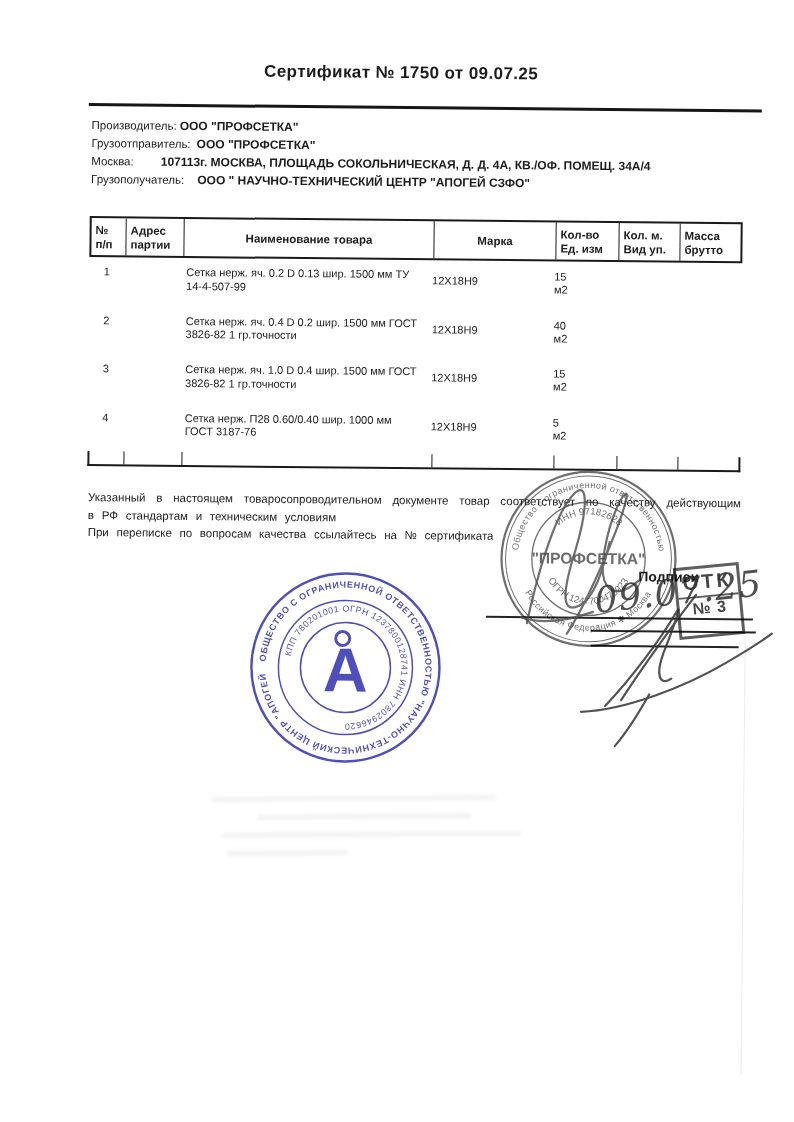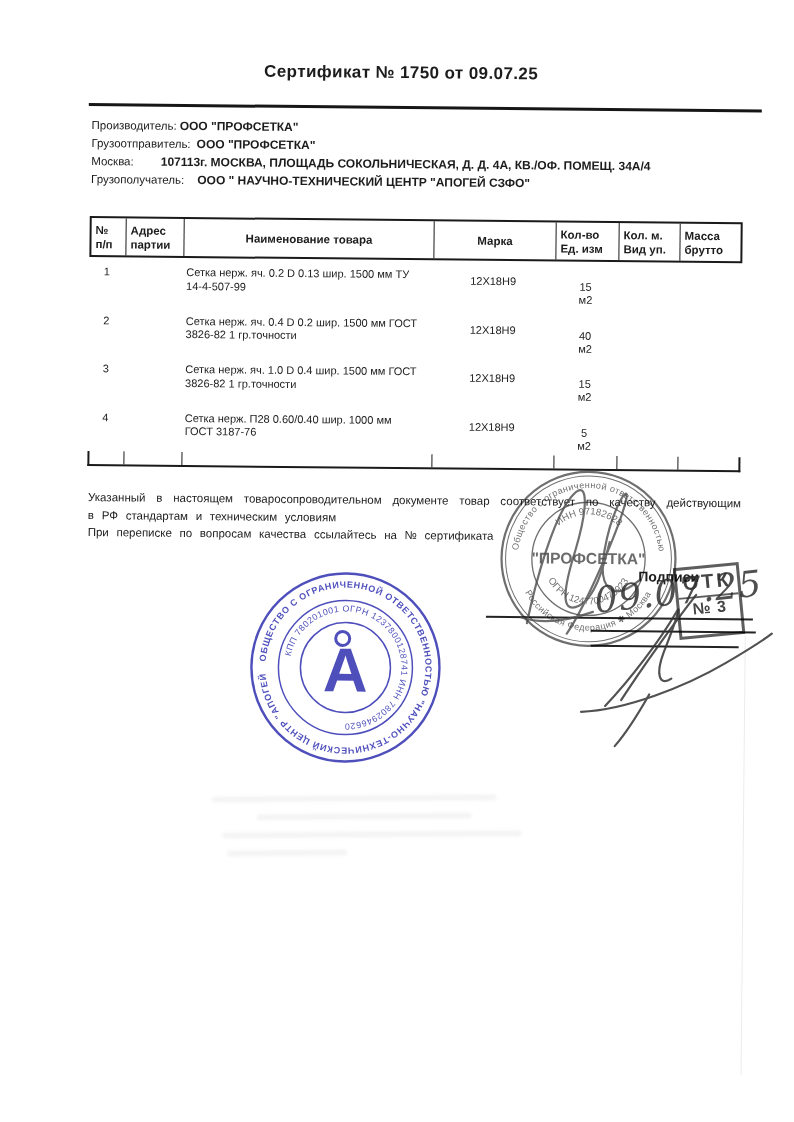--- a/index.html
+++ b/index.html
@@ -22,22 +22,22 @@
   .goods-table{position:absolute;left:87px;top:219px;width:653px;}
   .thead,.trow,.ticks{display:grid;grid-template-columns:35px 58px 250px 122px 63px 61px 1fr;box-sizing:border-box;}
   .thead{border:2px solid #1a1a1a;border-top-width:2.5px;height:41px;}
   .th{border-right:1.5px solid #1a1a1a;display:flex;align-items:center;justify-content:center;
       font-size:11.5px;font-weight:bold;text-align:center;white-space:pre-line;line-height:14px;padding:1px 2px;}
   .th.first{justify-content:flex-start;text-align:left;padding-left:4px;}
   .th:last-child{border-right:none;}
   .trow{height:48.5px;padding-top:8px;font-size:11px;}
   .td-num{text-align:center;}
   .td-name{padding:0 14px 0 4px;line-height:13.5px;}
-  .td-mark{text-align:center;padding-top:6px;}
-  .td-qty{text-align:center;line-height:13px;padding-top:1px;margin-top:10px;}
+  .td-mark{text-align:left;padding-top:6px;}
+  .td-qty{text-align:left;line-height:13px;padding-top:1px;}
   .td-qty .unit{display:block;}
   .ticks{height:15px;border-left:2px solid #1a1a1a;border-right:2px solid #1a1a1a;border-bottom:2.5px solid #1a1a1a;}
   .tick{border-right:1.5px solid #1a1a1a;}
   .tick:last-child{border-right:none;}
 
   .notes{position:absolute;left:88px;top:492px;width:653px;font-size:11.5px;line-height:17.5px;word-spacing:4.5px;}
   .notes .l1{text-align:justify;text-align-last:justify;}
 
   .sign-label{position:absolute;left:591px;top:566px;font-size:14px;font-weight:bold;z-index:4;margin-left:48px;}
 

